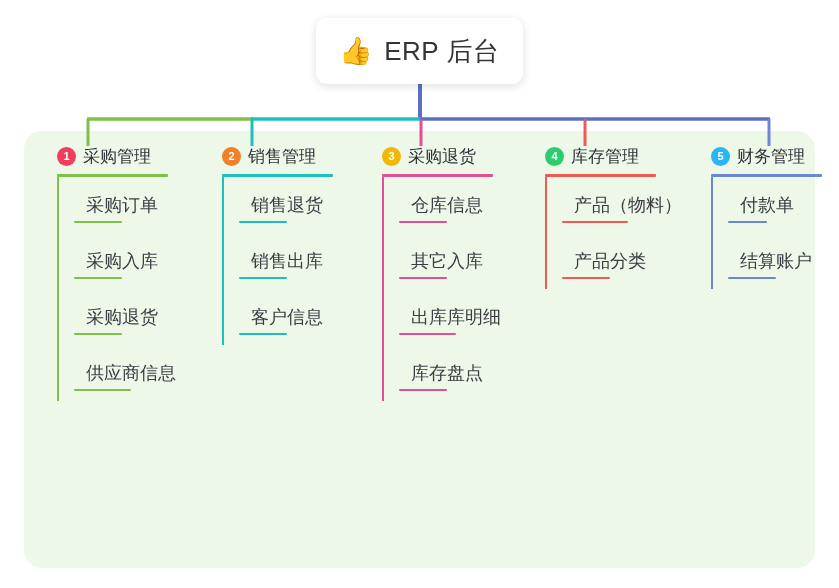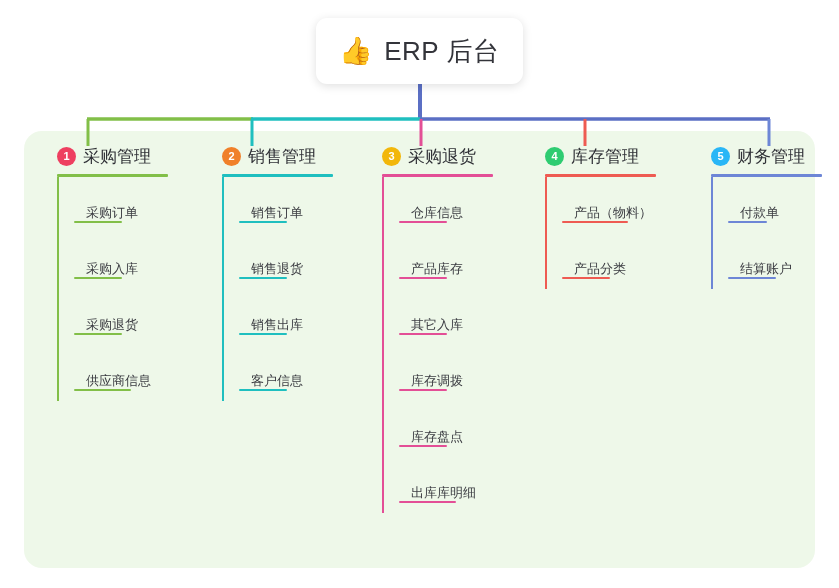--- a/index.html
+++ b/index.html
@@ -107,22 +107,22 @@
     margin-top: 0px;
     padding-left: 17px;
   }
   .item {
     position: relative;
     height: 56px;
   }
   .item-label {
     position: absolute;
     left: 29px;
-    top: 27px;
-    font-size: 13px;
+    top: 16px;
+    font-size: 18px;
     color: #3b3c42;
     white-space: nowrap;
   }
   .item-rule {
     position: absolute;
     left: 17px;
     bottom: 10px;
     height: 2px;
     width: 72px;
     border-radius: 1px;
@@ -189,25 +189,20 @@
     </div>
     <div class="column" style="left: 205px;">
       <div class="col-head">
         <span class="badge" style="background: rgb(240, 128, 42);">2</span>
         <span class="col-title">销售管理</span>
       </div>
       <div class="head-rule" style="background: rgb(31, 191, 191); margin-left: 17px;"></div>
       <div class="items">
         <div class="item">
           <div class="item-stem" style="background: rgb(31, 191, 191);"></div>
-          <div class="item-label">销售订单</div>
-          <div class="item-rule" style="background: rgb(31, 191, 191); width: 48px;"></div>
-        </div>
-        <div class="item">
-          <div class="item-stem" style="background: rgb(31, 191, 191);"></div>
           <div class="item-label">销售退货</div>
           <div class="item-rule" style="background: rgb(31, 191, 191); width: 48px;"></div>
         </div>
         <div class="item">
           <div class="item-stem" style="background: rgb(31, 191, 191);"></div>
           <div class="item-label">销售出库</div>
           <div class="item-rule" style="background: rgb(31, 191, 191); width: 48px;"></div>
         </div>
         <div class="item">
           <div class="item-stem" style="background: rgb(31, 191, 191);"></div>
@@ -223,42 +218,32 @@
       </div>
       <div class="head-rule" style="background: rgb(227, 79, 150); margin-left: 17px;"></div>
       <div class="items">
         <div class="item">
           <div class="item-stem" style="background: rgb(227, 79, 150);"></div>
           <div class="item-label">仓库信息</div>
           <div class="item-rule" style="background: rgb(227, 79, 150); width: 48px;"></div>
         </div>
         <div class="item">
           <div class="item-stem" style="background: rgb(227, 79, 150);"></div>
-          <div class="item-label">产品库存</div>
-          <div class="item-rule" style="background: rgb(227, 79, 150); width: 48px;"></div>
-        </div>
-        <div class="item">
-          <div class="item-stem" style="background: rgb(227, 79, 150);"></div>
           <div class="item-label">其它入库</div>
           <div class="item-rule" style="background: rgb(227, 79, 150); width: 48px;"></div>
         </div>
         <div class="item">
           <div class="item-stem" style="background: rgb(227, 79, 150);"></div>
-          <div class="item-label">库存调拨</div>
-          <div class="item-rule" style="background: rgb(227, 79, 150); width: 48px;"></div>
+          <div class="item-label">出库库明细</div>
+          <div class="item-rule" style="background: rgb(227, 79, 150); width: 57px;"></div>
         </div>
         <div class="item">
           <div class="item-stem" style="background: rgb(227, 79, 150);"></div>
           <div class="item-label">库存盘点</div>
           <div class="item-rule" style="background: rgb(227, 79, 150); width: 48px;"></div>
-        </div>
-        <div class="item">
-          <div class="item-stem" style="background: rgb(227, 79, 150);"></div>
-          <div class="item-label">出库库明细</div>
-          <div class="item-rule" style="background: rgb(227, 79, 150); width: 57px;"></div>
         </div>
       </div>
     </div>
     <div class="column" style="left: 528px;">
       <div class="col-head">
         <span class="badge" style="background: rgb(46, 204, 113);">4</span>
         <span class="col-title">库存管理</span>
       </div>
       <div class="head-rule" style="background: rgb(238, 91, 82); margin-left: 17px;"></div>
       <div class="items">

